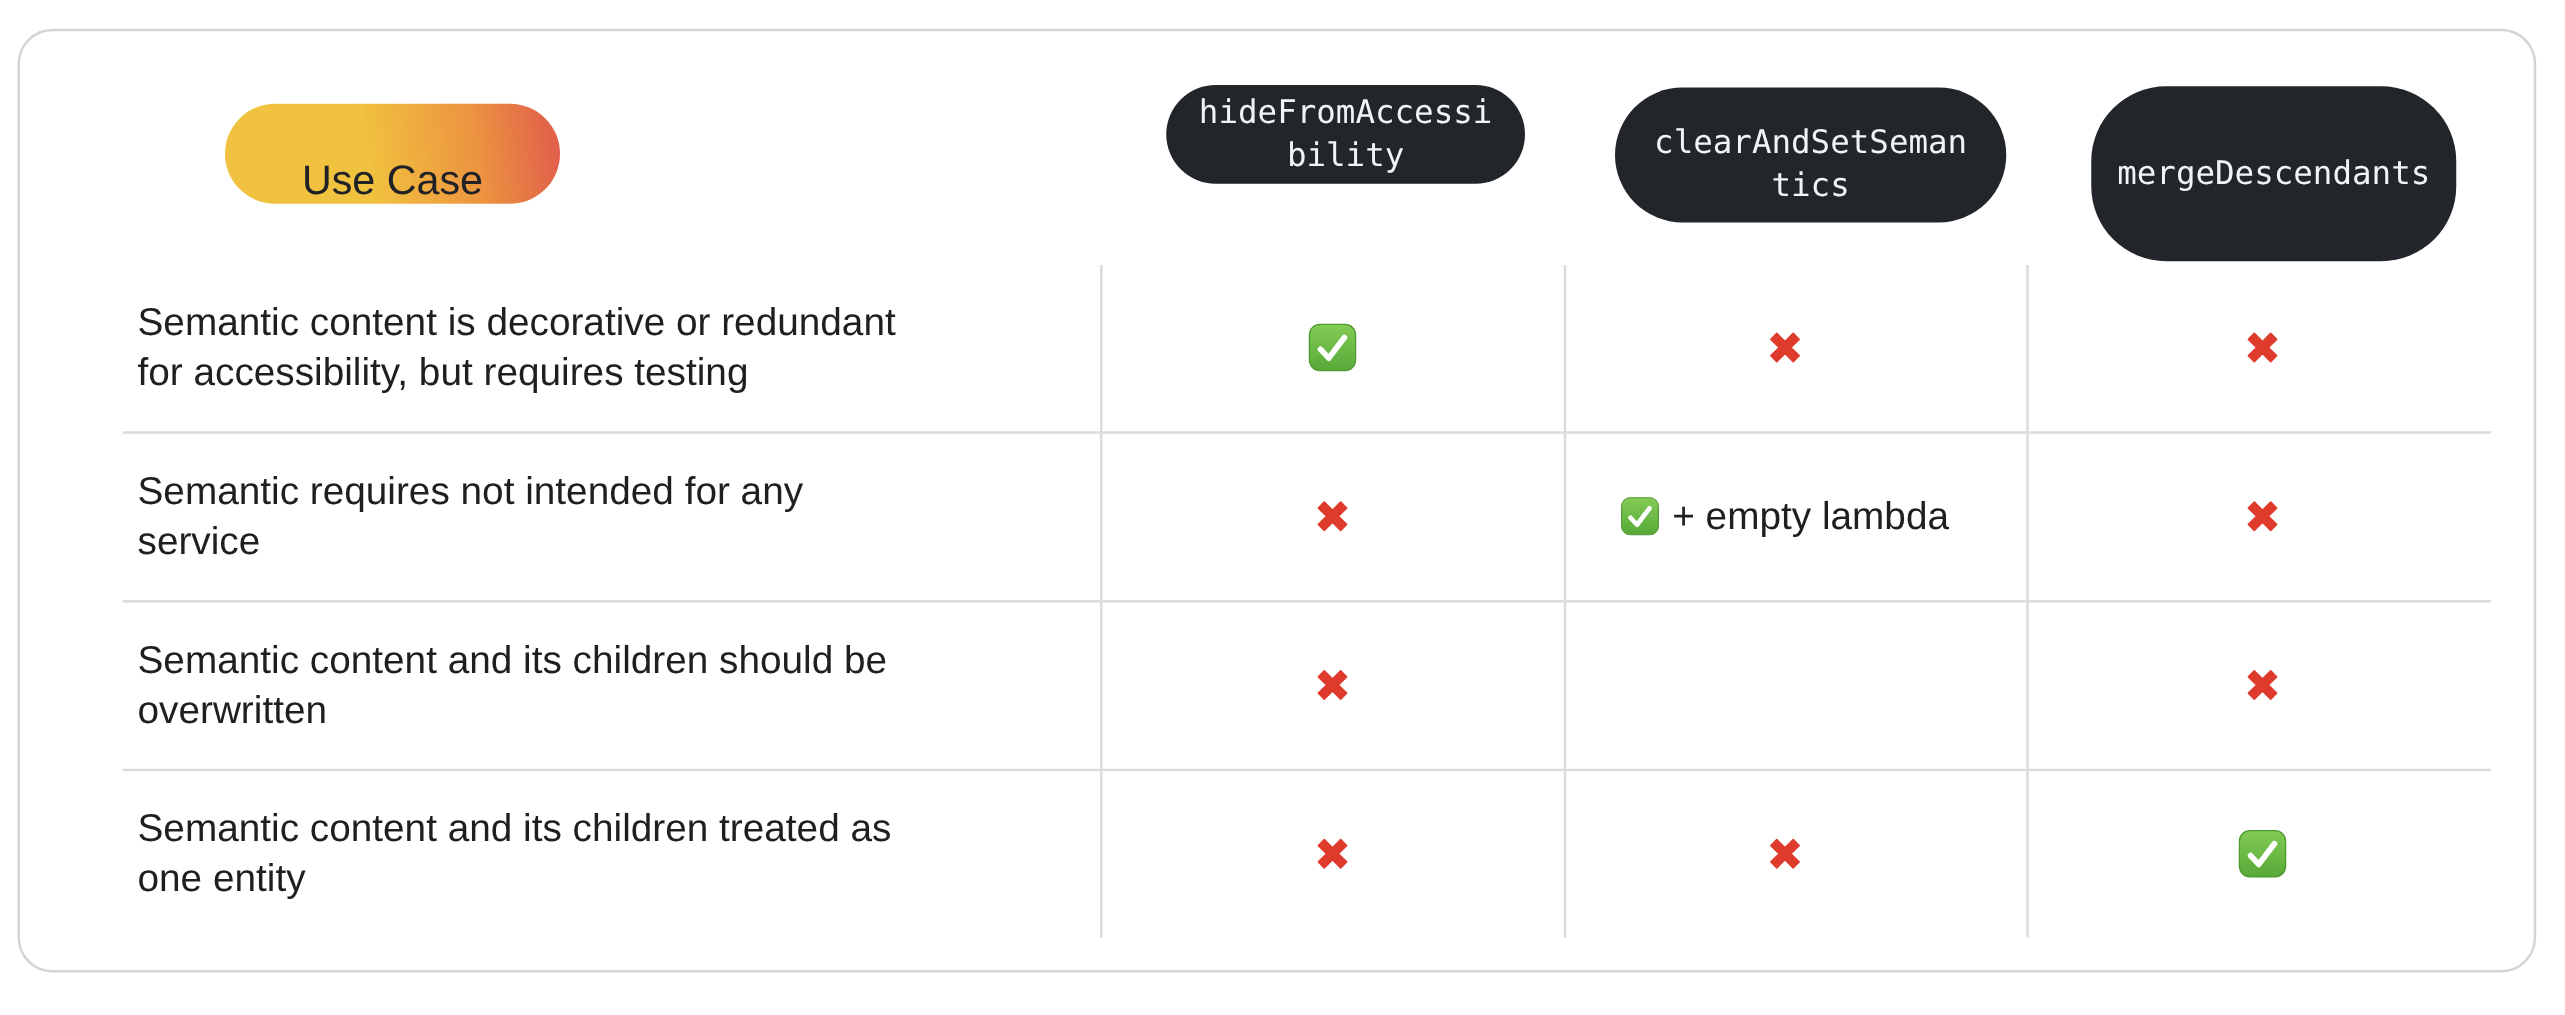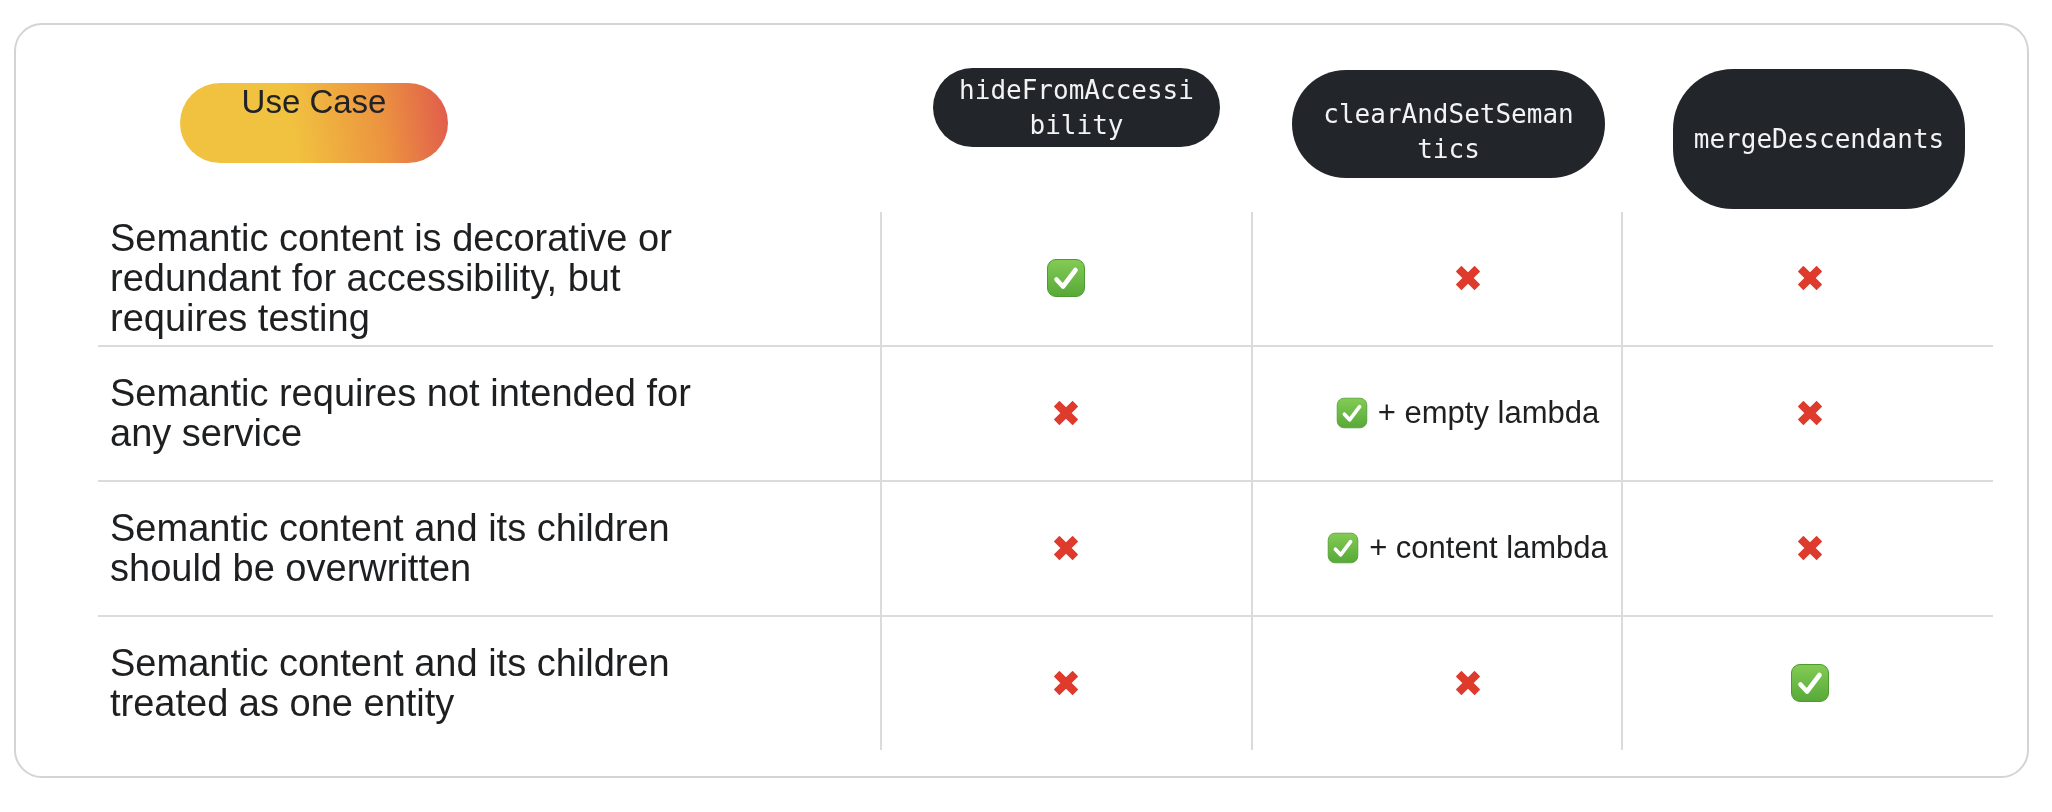--- a/index.html
+++ b/index.html
@@ -33,21 +33,21 @@
     top: 83px;
     width: 268px;
     height: 80px;
     border-radius: 40px;
     background: linear-gradient(82deg,
       var(--grad-start, #F1C23F) 0%,
       var(--grad-start, #F1C23F) 42%,
       var(--grad-mid, #EC9440) 74%,
       var(--grad-end, #E05A4C) 100%);
     display: flex;
-    align-items: flex-start;
+    align-items: flex-end;
     justify-content: center;
     font-size: 33px;
     font-weight: 500;
     color: #202227;
   }
   .col-pill {
     position: absolute;
     background: var(--pill-bg, #22262B);
     color: var(--pill-text, #F2F3F4);
     border-radius: 60px;
@@ -103,38 +103,38 @@
   #row-2 { top: 480px; }
   #row-3 { top: 615px; }
   .use-case-text {
     position: absolute;
     left: 110px;
     top: 0;
     width: 620px;
     height: 135px;
     display: flex;
     align-items: center;
-    font-size: 38px;
+    font-size: 31px;
     line-height: 40px;
     color: var(--body-text, #1E1F21);
   }
   .cell {
     position: absolute;
     top: 0;
     height: 135px;
     display: flex;
     align-items: center;
     justify-content: center;
     gap: 10px;
     font-size: 31px;
     color: var(--body-text, #1E1F21);
     white-space: nowrap;
   }
   .cell-c0 { left: 882px;  width: 368px; }
-  .cell-c1 { left: 1265px; width: 405px; }
+  .cell-c1 { left: 1225px; width: 405px; }
   .cell-c2 { left: 1623px; width: 374px; }
   .cell .icon-wrap {
     display: inline-flex;
     align-items: center;
     justify-content: center;
   }
   .cell svg { display: block; }
 </style>
 </head>
 <body>
@@ -232,35 +232,20 @@
 
   <div class="row" id="row-2">
     <div class="use-case-text">Semantic content and its children should be overwritten</div>
     <div class="cell cell-c0">
         <span class="icon-wrap">
           <svg width="36" height="36" viewBox="0 0 40 40">
             <path d="M7.5 12.7 L12.7 7.5 L20 14.8 L27.3 7.5 L32.5 12.7 L25.2 20 L32.5 27.3 L27.3 32.5 L20 25.2 L12.7 32.5 L7.5 27.3 L14.8 20 Z" fill="#DE3B2D" stroke="#DE3B2D" stroke-width="1.5" stroke-linejoin="round"></path>
           </svg>
         </span>
       </div>
-    <div class="cell cell-c1">
-        <span class="icon-wrap">
-          <svg width="32" height="32" viewBox="0 0 40 40">
-            <defs>
-              <linearGradient id="grad-2-1" x1="0" y1="0" x2="0" y2="1">
-                <stop offset="0" stop-color="#83CB55"></stop>
-                <stop offset="1" stop-color="#57A938"></stop>
-              </linearGradient>
-            </defs>
-            <rect x="1.5" y="1.5" width="37" height="37" rx="8.5" fill="url(#grad-2-1)" stroke="#4D9A31" stroke-width="1"></rect>
-            <path d="M10.5 21.5 L17 28.5 L29.5 12" fill="none" stroke="#ffffff" stroke-width="4.6" stroke-linecap="round" stroke-linejoin="round"></path>
-          </svg>
-        </span>
-        <span>+ content lambda</span>
-      </div>
     <div class="cell cell-c2">
         <span class="icon-wrap">
           <svg width="36" height="36" viewBox="0 0 40 40">
             <path d="M7.5 12.7 L12.7 7.5 L20 14.8 L27.3 7.5 L32.5 12.7 L25.2 20 L32.5 27.3 L27.3 32.5 L20 25.2 L12.7 32.5 L7.5 27.3 L14.8 20 Z" fill="#DE3B2D" stroke="#DE3B2D" stroke-width="1.5" stroke-linejoin="round"></path>
           </svg>
         </span>
       </div>
   </div>
 
   <div class="row" id="row-3">

